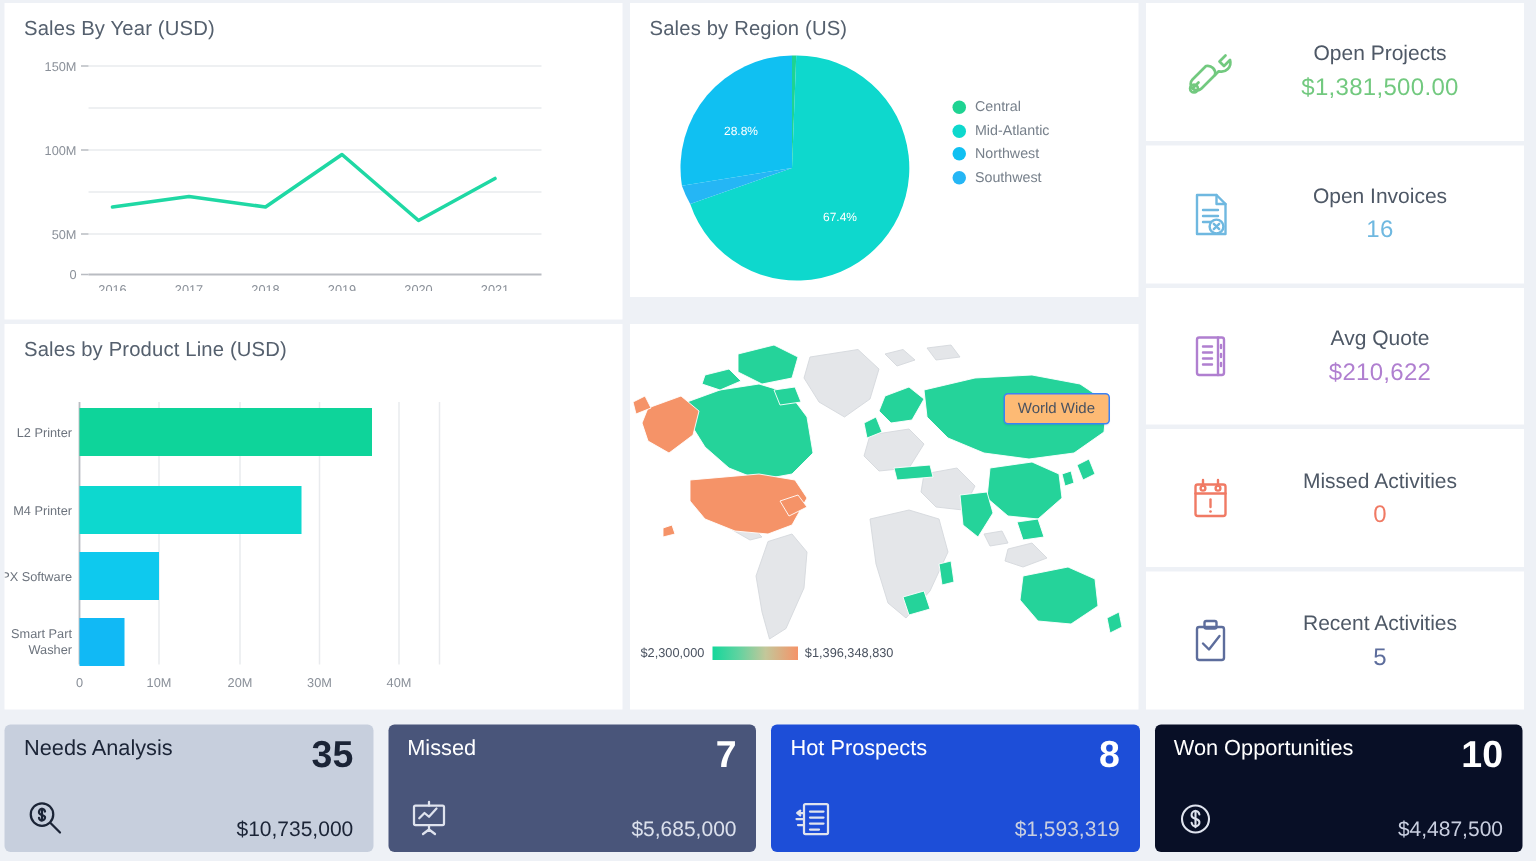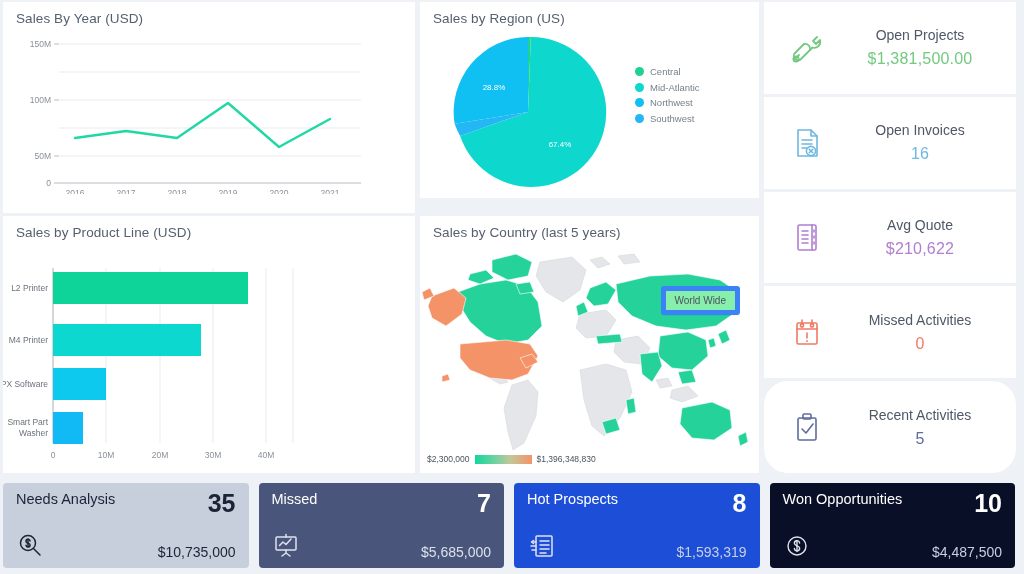--- a/index.html
+++ b/index.html
@@ -51,42 +51,42 @@
   .legend-dot{width:9px;height:9px;border-radius:50%;margin-right:6px;flex:0 0 auto;}
   .legend-txt{font-size:9.5px;color:#77808b;}
 
   
   .bar-wrap{position:relative;width:100%;height:228px;}
 
   
   .map-wrap{position:relative;width:100%;height:230px;}
   .ww-btn{
     position:absolute;right:19px;top:46px;
-    background:#86efac;border:5px solid #3b82f6;border-radius:3px;
+    background:#fdba74;border:1px solid #3b82f6;border-radius:3px;
     font-size:10px;color:#4a5260;padding:4px 9px;
     box-shadow:0 1px 1px rgba(0,0,0,.05);
     cursor:pointer;
   }
   .map-legend{
     position:absolute;left:7px;bottom:6px;
     display:flex;align-items:center;
   }
   .map-legend span{font-size:8.5px;color:#4a5260;}
   .grad-bar{
     width:57px;height:9px;margin:0 5px;
     background:linear-gradient(90deg,#14d79b 0%,#5fd3a0 30%,#c3c79a 62%,#f59368 100%);
   }
 
   
   .kpi{
     background:#fff;flex:1;margin-bottom:3px;
     display:flex;align-items:center;padding:0 14px 0 12px;
     box-sizing:border-box;
   }
-  .kpi:last-child{margin-bottom:0;border-radius:24px;}
+  .kpi:last-child{margin-bottom:0;}
   .kpi-ico{width:62px;flex:0 0 auto;display:flex;justify-content:center;align-items:center;}
   .kpi-body{flex:1;text-align:center;}
   .kpi-label{font-size:14px;color:#4e5866;margin-bottom:7px;}
   .kpi-value{font-size:16px;letter-spacing:.2px;}
 
   
   .pipeline{
     grid-column:1 / span 3; grid-row:3;
     display:flex;gap:10px;padding:5px 3px 6px 3px;box-sizing:border-box;
   }
@@ -216,21 +216,20 @@
           <text x="103" y="218">10M</text>
           <text x="157" y="218">20M</text>
           <text x="210" y="218">30M</text>
           <text x="263" y="218">40M</text>
         </g>
       </svg>
     </div>
   </div>
 
   <div class="panel p-map">
-    <div class="chart-title">Sales by Country (last 5 years)</div>
     <div class="map-wrap">
       <svg width="339" height="224" viewBox="0 0 339 224">
 
         <g fill="#e4e6e9" stroke="#d5d8dc" stroke-width="0.6">
 
           <path d="M120,22 L152,17 L166,30 L160,50 L143,62 L126,52 L116,36 Z"></path>
 
           <path d="M92,145 L108,140 L118,152 L116,176 L104,203 L93,210 L88,192 L84,168 Z"></path>
 
           <path d="M60,128 L78,132 L88,142 L80,144 L66,136 Z"></path>

